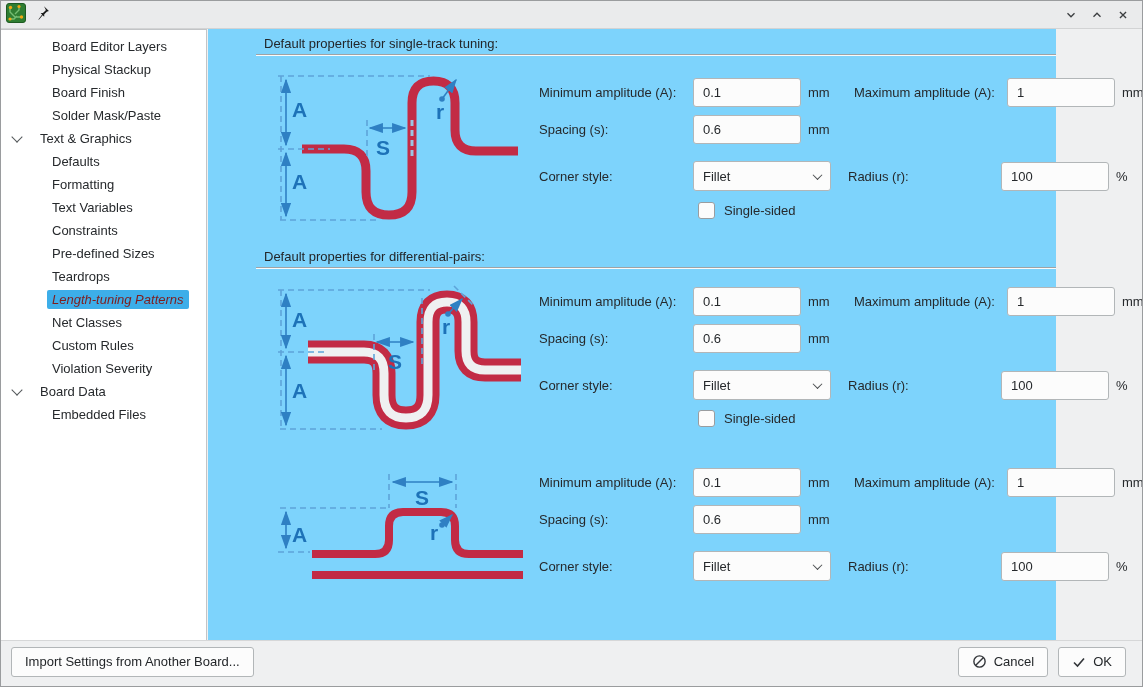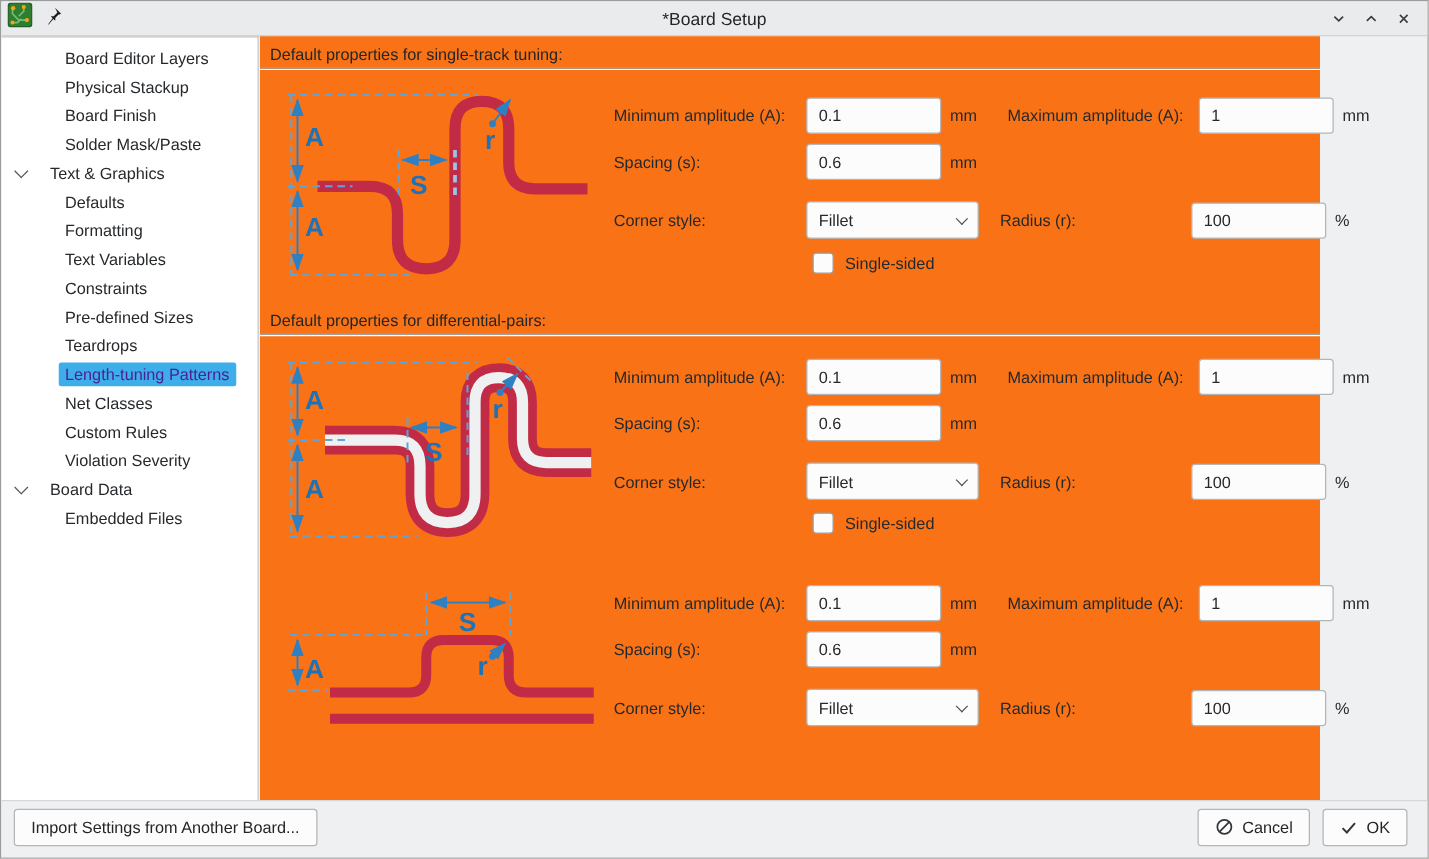--- a/index.html
+++ b/index.html
@@ -21,24 +21,24 @@
   
   .tree { position:absolute; left:0; top:28px; width:206px; height:613px;
           background:#ffffff; border:1px solid #c2c4c6; border-left:none;
           padding-top:5px; overflow:hidden; font-size:13px; }
   .trow { height:23px; display:flex; align-items:center; }
   .trow .chev { width:8px; height:8px; border-right:1.5px solid #54585b; border-bottom:1.5px solid #54585b;
                 transform:rotate(45deg); margin:0 14px 3px 12px; flex:0 0 auto; }
   .trow.group .tlabel { margin-left:0; }
   .trow.child .tlabel { margin-left:46px; }
   .tlabel { padding:2px 5px; border-radius:2px; white-space:nowrap; }
-  .tlabel.sel { background:#3daee9; color:#4c1d95; }
+  .tlabel.sel { background:#3daee9; color:#7f1d1d;font-style:italic; }
 
   
-  .content { position:absolute; left:207px; top:28px; width:848px; height:613px; background:#f97316; }
+  .content { position:absolute; left:207px; top:28px; width:848px; height:613px; background:#7dd3fc;padding-left:48px; }
   .sec-header { padding:7px 0 3px 8px; font-size:13px; color:#232629;
                 border-bottom:1px solid #9fa3a6; box-shadow:0 1px 0 #fafbfb; }
   .sec-header.mt1 { padding-top:12px; }
   .sec-header.mt2 { padding-top:10px; }
   .sec-body { position:relative; }
   .sec-body.h1 { height:182px; }
   .sec-body.h2 { height:178px; }
   .sec-body.h3 { height:172px; }
   .diagram { position:absolute; }
 
@@ -86,21 +86,20 @@
         </svg>
       </span>
       <span>
         <svg width="15" height="15" viewBox="0 0 16 16">
           <g fill="#1b1b1b">
             <path d="M9.6 1.2 L14.8 6.4 L13.5 7 L12.9 6.9 L9.9 9.9 L9.8 12.4 L8.2 10.8 L4.6 15.2 L3.4 15.9 L4.2 14.7 L7.6 10.2 L6 8.6 L8.5 8.5 L11.5 5.5 L11.4 4.9 Z"></path>
           </g>
         </svg>
       </span>
     </div>
-    <div class="tb-title">*Board Setup</div>
     <div class="tb-ctrls">
       <span class="tb-btn">
         <svg width="14" height="14" viewBox="0 0 16 16">
             <path d="M4 6 L8 10 L12 6" fill="none" stroke="#3b3e40" stroke-width="1.5"></path>
           </svg>
       </span>
       <span class="tb-btn">
         <svg width="14" height="14" viewBox="0 0 16 16">
             <path d="M4 10 L8 6 L12 10" fill="none" stroke="#3b3e40" stroke-width="1.5"></path>
           </svg>

